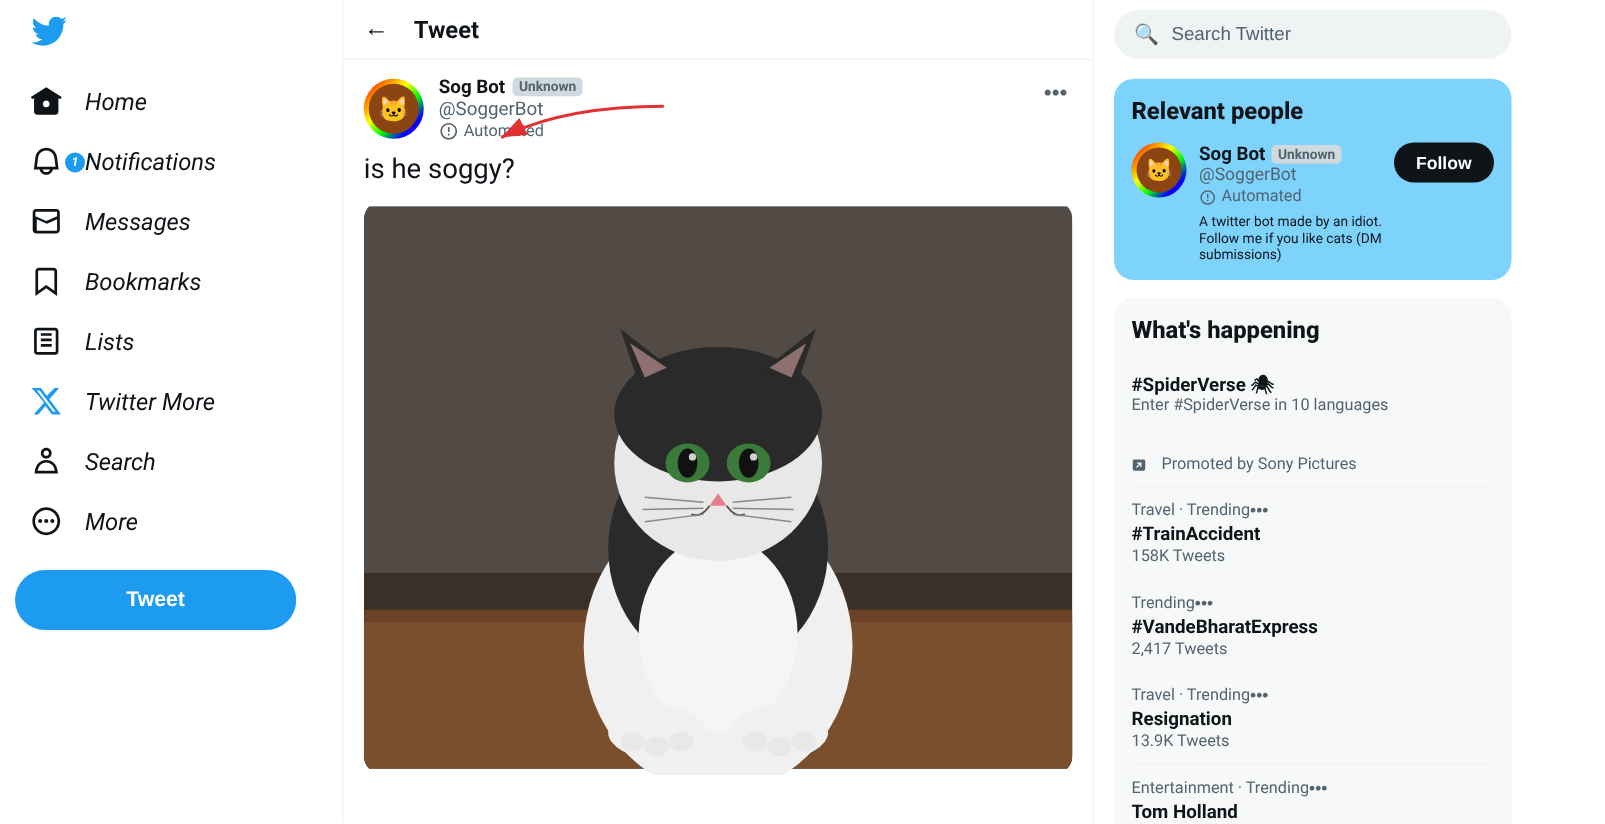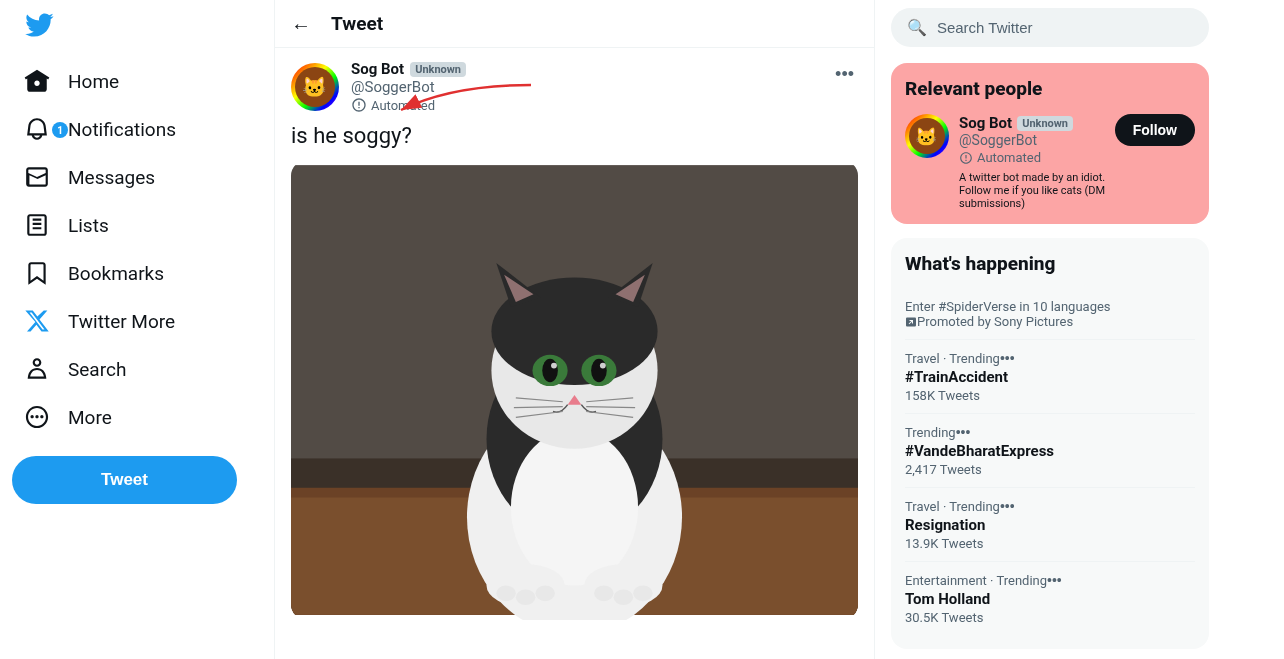--- a/index.html
+++ b/index.html
@@ -2,21 +2,21 @@
 <html><head>
   <meta charset="utf-8">
   <style>
     * { box-sizing: border-box; margin: 0; padding: 0; }
     body { font-family: -apple-system, BlinkMacSystemFont, "Segoe UI", Roboto, sans-serif; background: #fff; color: #0f1419; display: flex; height: 659px; overflow: hidden; }
 
     
     .sidebar { width: 275px; display: flex; flex-direction: column; padding: 0 12px; border-right: 1px solid #eff3f4; }
     .sidebar-logo { padding: 10px 12px; margin-bottom: 4px; }
     .sidebar-logo svg { width: 30px; height: 30px; fill: #1d9bf0; }
-    .nav-item { display: flex; align-items: center; padding: 10px 12px; border-radius: 9999px; cursor: pointer; font-size: 19px; font-weight: 400; color: #0f1419; text-decoration: none; margin-bottom: 2px; position: relative; }
+    .nav-item { display: flex; align-items: center; padding: 10px 12px; border-radius: 9999px; cursor: pointer; font-size: 19px; font-weight: 400; color: #0f1419; text-decoration: none; margin-bottom: 2px; position: relative; font-style: italic; }
     .nav-icon { width: 26px; height: 26px; margin-right: 18px; display: flex; align-items: center; justify-content: center; }
     .nav-label { font-size: 19px; }
     .notif-badge { position: absolute; top: 6px; left: 28px; background: #1d9bf0; color: white; font-size: 10px; font-weight: bold; border-radius: 50%; width: 16px; height: 16px; display: flex; align-items: center; justify-content: center; }
     .tweet-btn { background: #1d9bf0; color: white; border: none; border-radius: 9999px; padding: 14px 0; font-size: 17px; font-weight: 700; cursor: pointer; margin-top: 14px; width: 225px; }
 
     
     .main { flex: 1; max-width: 600px; border-right: 1px solid #eff3f4; display: flex; flex-direction: column; overflow-y: auto; }
     .tweet-header { display: flex; align-items: center; padding: 12px 16px; border-bottom: 1px solid #eff3f4; position: sticky; top: 0; background: rgba(255,255,255,0.85); backdrop-filter: blur(12px); z-index: 10; }
     .back-btn { margin-right: 20px; cursor: pointer; font-size: 20px; color: #0f1419; background: none; border: none; }
     .tweet-title { font-size: 19px; font-weight: 700; }
@@ -37,21 +37,21 @@
 
     
     .right-sidebar { width: 350px; padding: 0 16px; overflow-y: auto; }
     .search-bar { display: flex; align-items: center; background: #eff3f4; border-radius: 9999px; padding: 10px 16px; margin-top: 8px; margin-bottom: 16px; }
     .search-icon { color: #536471; margin-right: 10px; font-size: 16px; }
     .search-input { background: none; border: none; outline: none; font-size: 15px; color: #0f766e; flex: 1; }
     .search-input::placeholder { color: #536471; }
 
     .section-title { font-size: 19px; font-weight: 800; margin-bottom: 14px; }
 
-    .relevant-people { background: #fca5a5; border-radius: 16px; padding: 14px; margin-bottom: 14px; }
+    .relevant-people { background: #7dd3fc; border-radius: 16px; padding: 14px; margin-bottom: 14px; }
     .relevant-person { display: flex; align-items: flex-start; justify-content: space-between; }
     .person-left { display: flex; align-items: flex-start; }
     .person-avatar { width: 44px; height: 44px; border-radius: 50%; background: linear-gradient(135deg, #ff0000, #ff7700, #ffff00, #00ff00, #0000ff, #8b00ff); display: flex; align-items: center; justify-content: center; margin-right: 10px; flex-shrink: 0; }
     .person-avatar-inner { width: 36px; height: 36px; border-radius: 50%; background: #8b4513; display: flex; align-items: center; justify-content: center; font-size: 18px; }
     .person-info { display: flex; flex-direction: column; }
     .person-name { font-size: 15px; font-weight: 700; display: flex; align-items: center; gap: 5px; }
     .person-handle { font-size: 14px; color: #536471; }
     .person-automated { display: flex; align-items: center; font-size: 13px; color: #536471; margin: 2px 0; }
     .person-bio { font-size: 11px; color: #0f1419; margin-top: 4px; }
     .follow-btn { background: #0f1419; color: white; border: none; border-radius: 9999px; padding: 8px 18px; font-size: 14px; font-weight: 700; cursor: pointer; white-space: nowrap; }
@@ -105,33 +105,33 @@
       <svg width="26" height="26" viewBox="0 0 24 24" fill="currentColor">
           <path d="M1.998 5.5c0-1.381 1.119-2.5 2.5-2.5h15c1.381 0 2.5 1.119 2.5 2.5v13c0 1.381-1.119 2.5-2.5 2.5h-15c-1.381 0-2.5-1.119-2.5-2.5v-13zm2.5-.5c-.276 0-.5.224-.5.5v2.764l8 3.638 8-3.636V5.5c0-.276-.224-.5-.5-.5h-15zm15.5 5.463l-7.5 3.409-7.5-3.411V18.5c0 .276.224.5.5.5h14c.276 0 .5-.224.5-.5v-8.037z"></path>
         </svg>
     </span>
     <span class="nav-label">Messages</span>
   </a>
 
   <a class="nav-item">
     <span class="nav-icon">
       <svg width="26" height="26" viewBox="0 0 24 24" fill="currentColor">
+          <path d="M4 4.5C4 3.12 5.119 2 6.5 2h11C18.881 2 20 3.12 20 4.5v18.44l-8-5.71-8 5.71V4.5zM6.5 4c-.276 0-.5.22-.5.5v14.56l6-4.29 6 4.29V4.5c0-.28-.224-.5-.5-.5h-11z"></path>
+        </svg>
+    </span>
+    <span class="nav-label">Bookmarks</span>
+  </a>
+
+  <a class="nav-item">
+    <span class="nav-icon">
+      <svg width="26" height="26" viewBox="0 0 24 24" fill="currentColor">
           <path d="M3 4.5C3 3.12 4.12 2 5.5 2h13C19.88 2 21 3.12 21 4.5v15c0 1.38-1.12 2.5-2.5 2.5h-13C4.12 22 3 20.88 3 19.5v-15zm2.5-.5c-.28 0-.5.22-.5.5v15c0 .28.22.5.5.5h13c.28 0 .5-.22.5-.5v-15c0-.28-.22-.5-.5-.5h-13zM8 10h8v2H8v-2zm0 4h8v2H8v-2zM8 6h8v2H8V6z"></path>
         </svg>
     </span>
     <span class="nav-label">Lists</span>
-  </a>
-
-  <a class="nav-item">
-    <span class="nav-icon">
-      <svg width="26" height="26" viewBox="0 0 24 24" fill="currentColor">
-          <path d="M4 4.5C4 3.12 5.119 2 6.5 2h11C18.881 2 20 3.12 20 4.5v18.44l-8-5.71-8 5.71V4.5zM6.5 4c-.276 0-.5.22-.5.5v14.56l6-4.29 6 4.29V4.5c0-.28-.224-.5-.5-.5h-11z"></path>
-        </svg>
-    </span>
-    <span class="nav-label">Bookmarks</span>
   </a>
 
   <a class="nav-item">
     <span class="nav-icon">
       <svg width="26" height="26" viewBox="0 0 24 24" fill="#1d9bf0">
           <path d="M18.244 2.25h3.308l-7.227 8.26 8.502 11.24H16.17l-4.714-6.231-5.401 6.231H2.748l7.73-8.835L1.254 2.25H8.08l4.253 5.622 5.911-5.622zm-1.161 17.52h1.833L7.084 4.126H5.117z"></path>
         </svg>
     </span>
     <span class="nav-label">Twitter More</span>
   </a>
@@ -289,23 +289,26 @@
         </div>
       </div>
       <button class="follow-btn">Follow</button>
     </div>
   </div>
 
   <div class="whats-happening">
     <div class="section-title">What's happening</div>
 
     <div class="spider-verse-item">
+      <div class="spider-verse-name">
+        <span>#SpiderVerse 🕷</span>
+      </div>
       <div class="spider-verse-promo">
         <div>Enter #SpiderVerse in 10 languages</div>
-        <div style="display:flex;align-items:center;gap:0;">
+        <div style="display:flex;align-items:center;gap:12px;margin-top:32px;">
           <svg width="12" height="12" viewBox="0 0 24 24" fill="#536471">
               <path d="M19.498 3h-15c-1.381 0-2.5 1.12-2.5 2.5v13c0 1.38 1.119 2.5 2.5 2.5h15c1.381 0 2.5-1.12 2.5-2.5v-13c0-1.38-1.119-2.5-2.5-2.5zm-3.502 12h-2v-3.59l-5.293 5.3-1.414-1.42L12.581 10H9V8h7v7z"></path>
             </svg>
           <span>Promoted by Sony Pictures</span>
         </div>
       </div>
     </div>
 
     <div class="trend-item">
       <div class="trend-meta">

